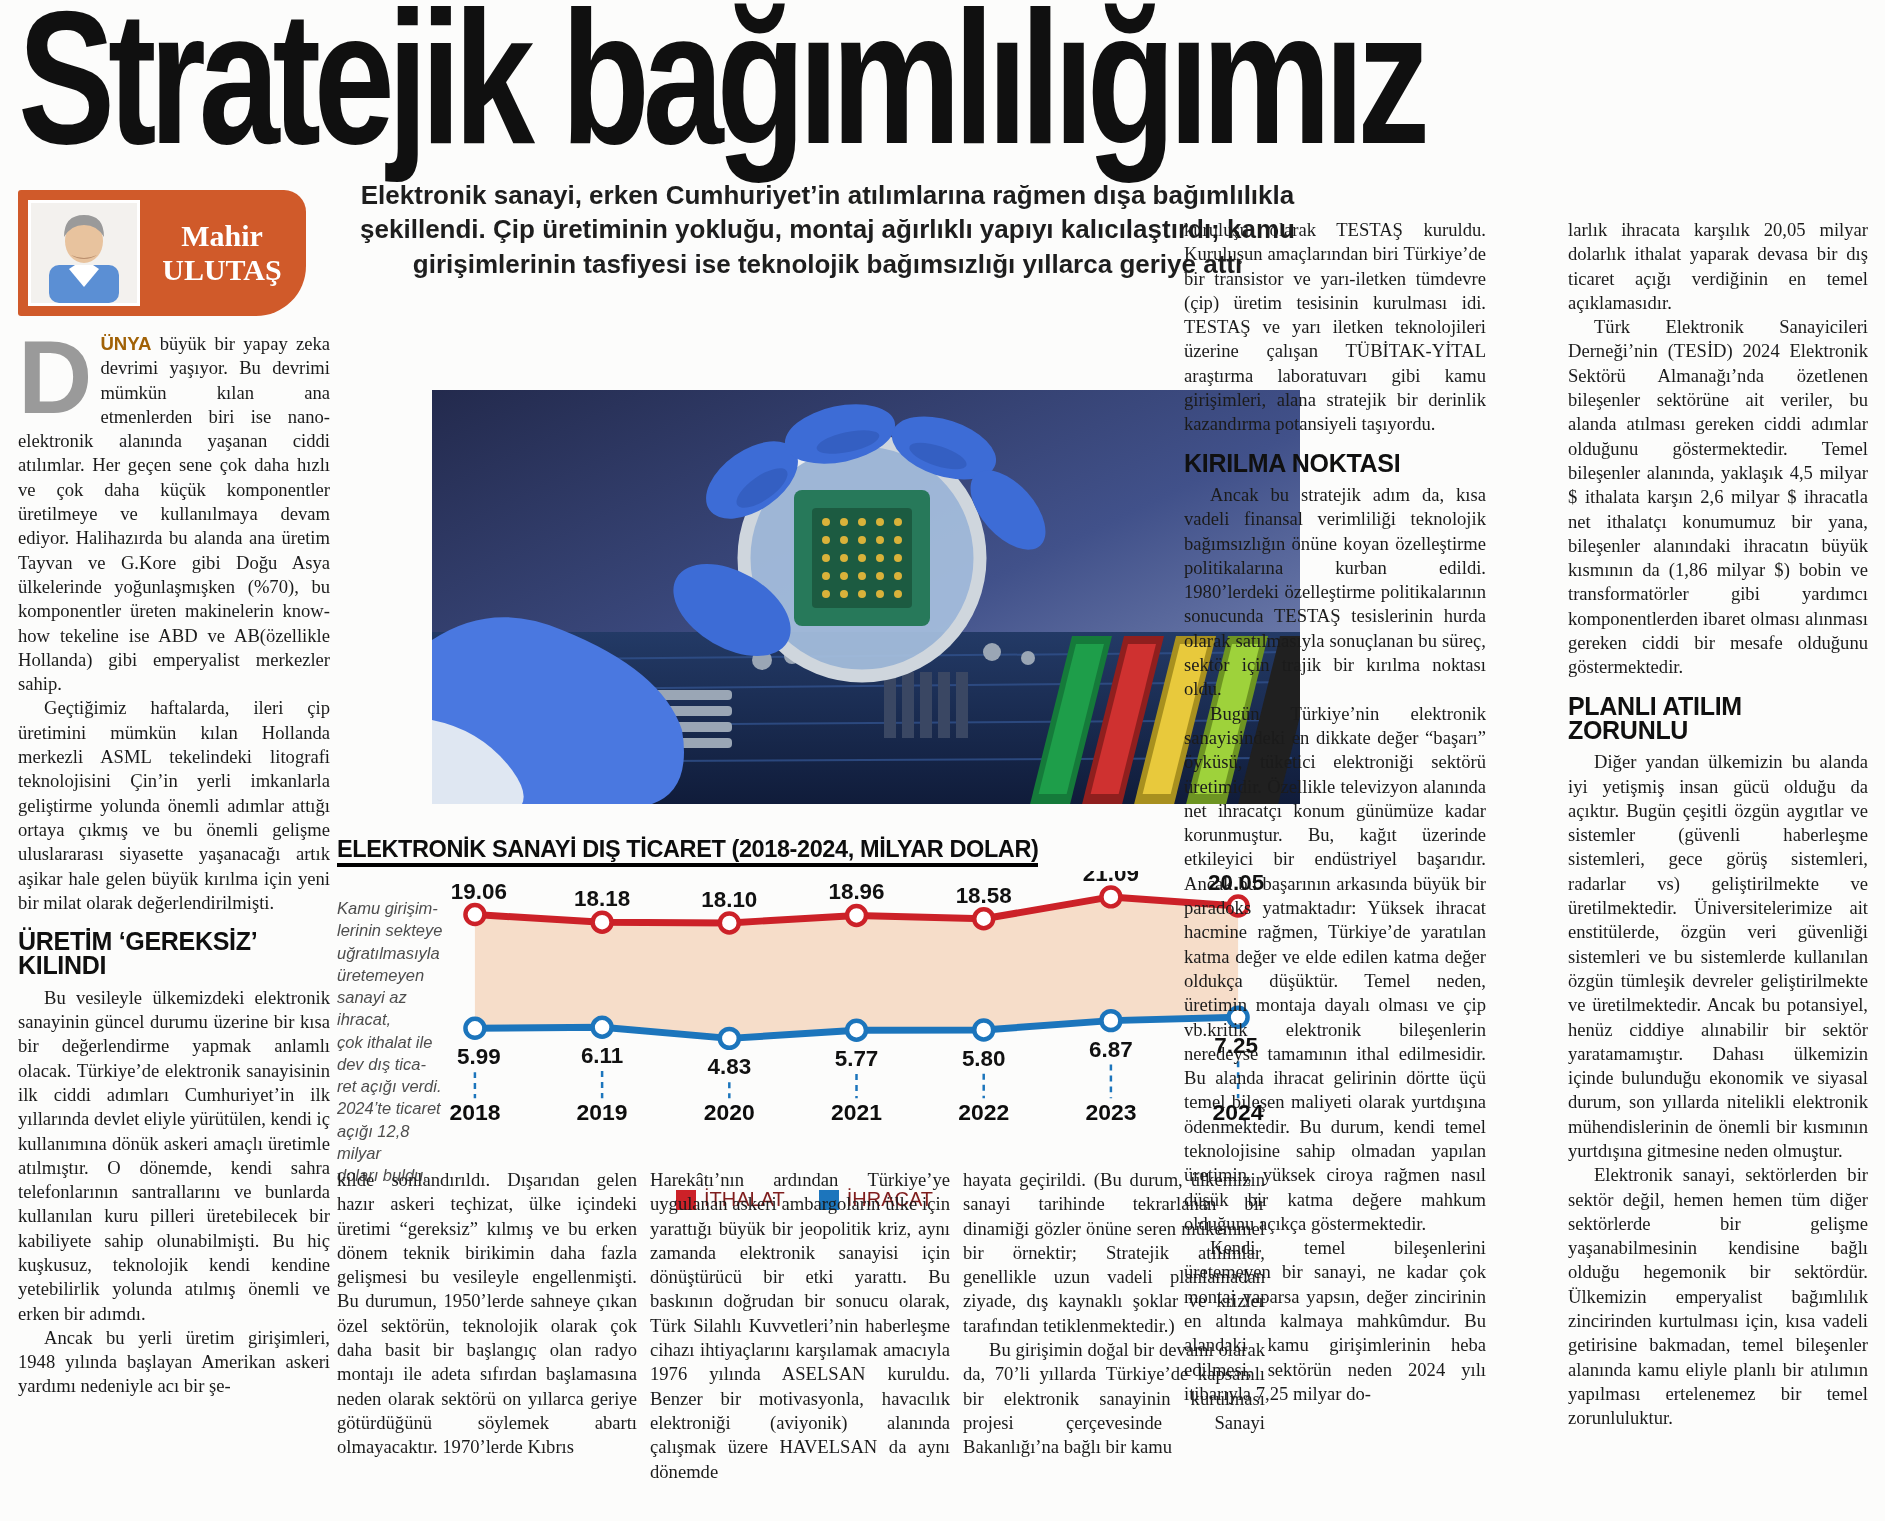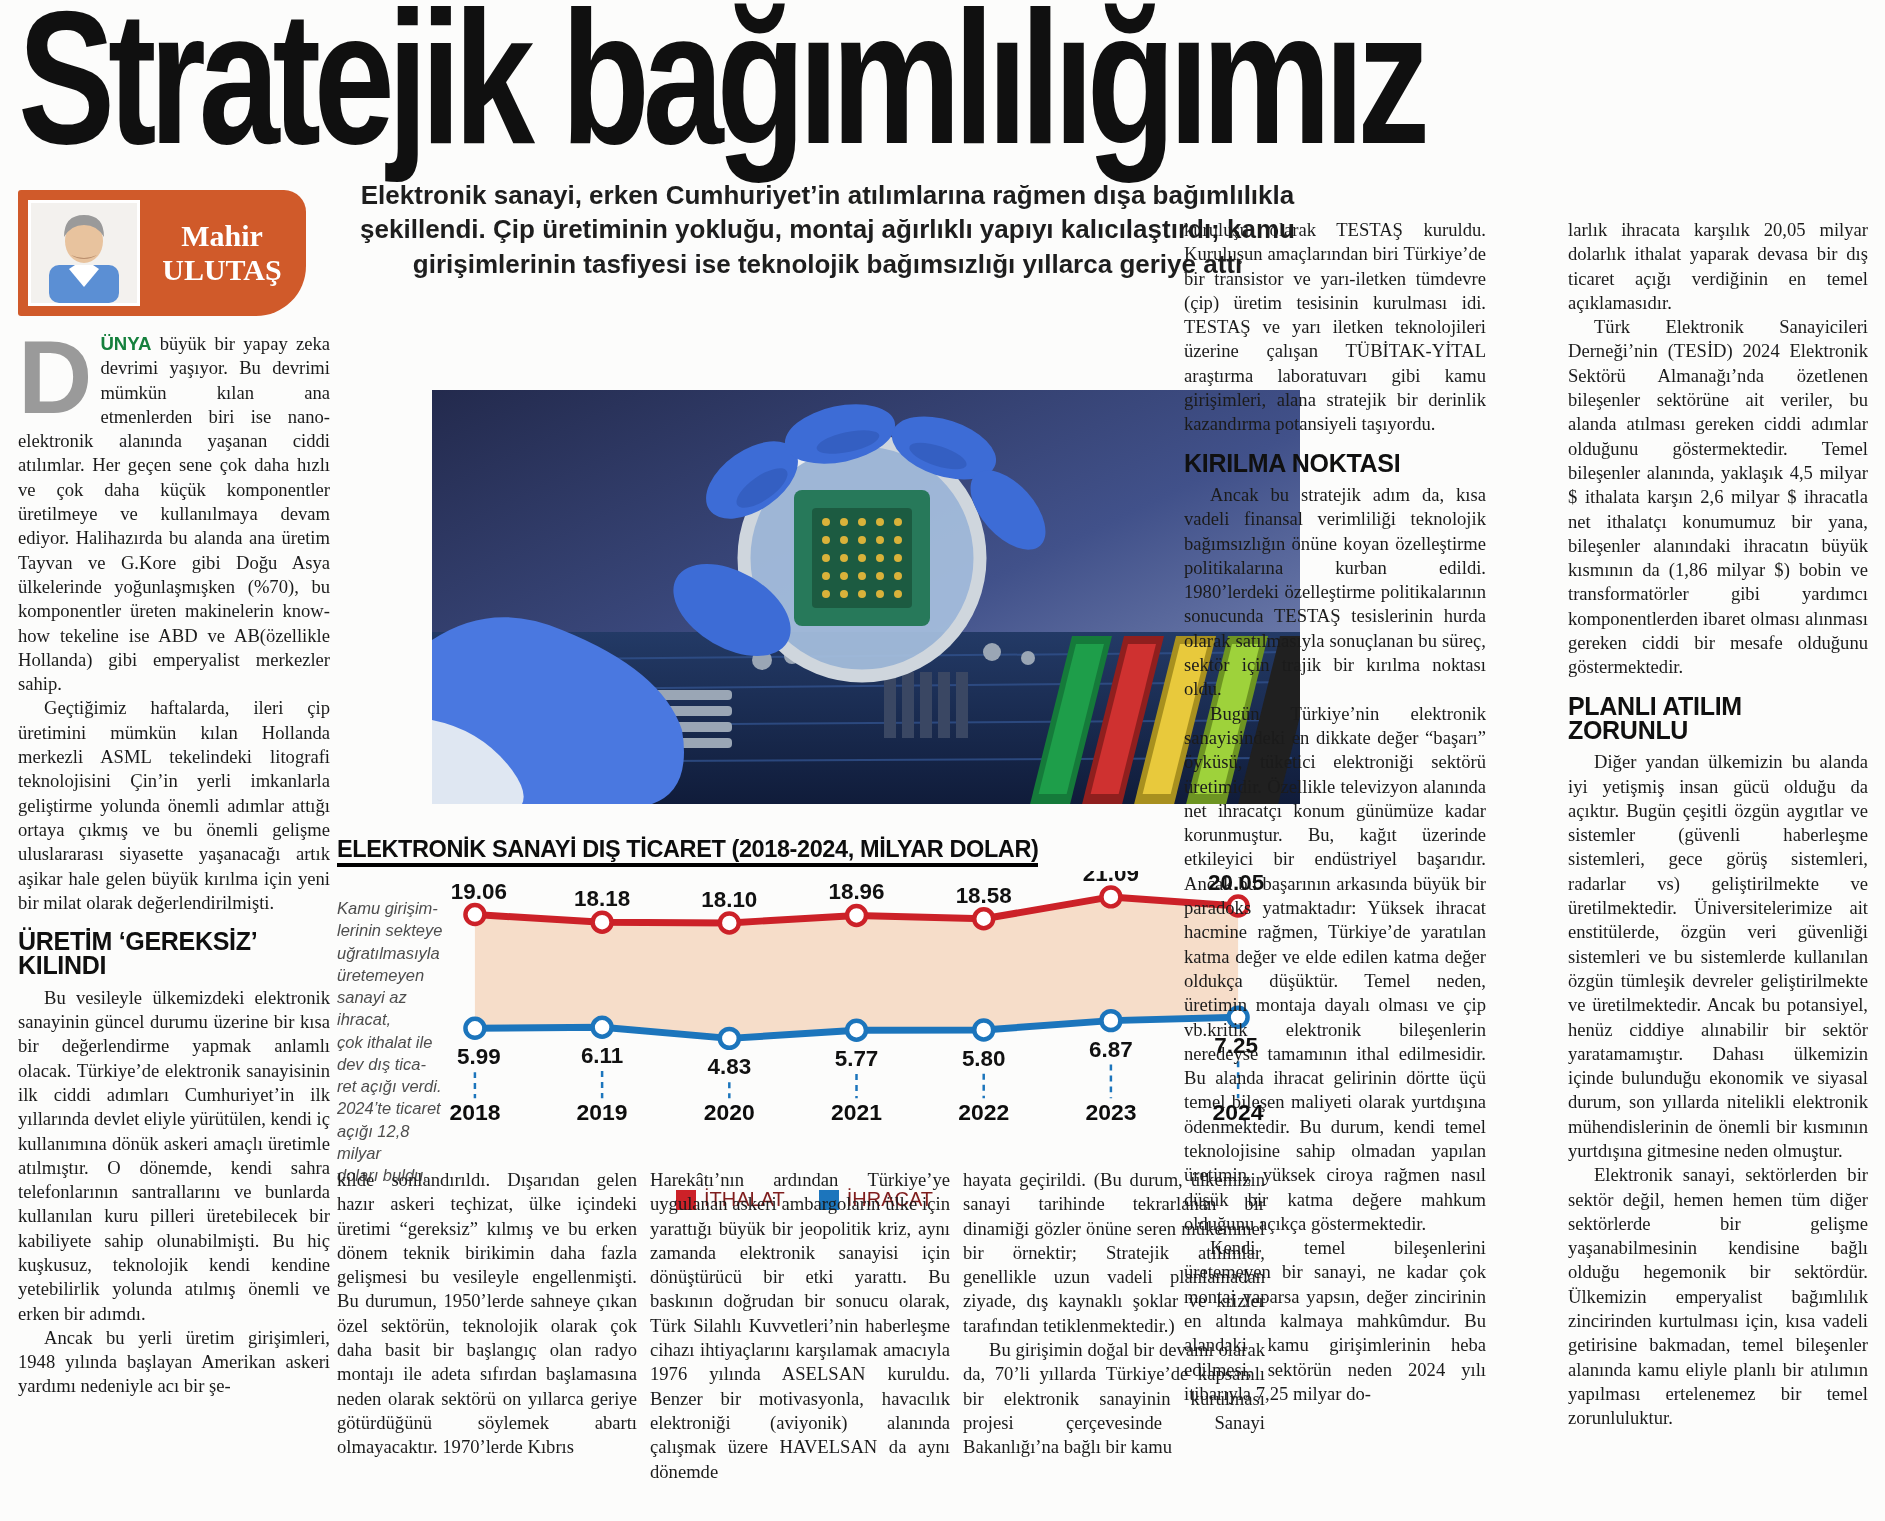--- a/index.html
+++ b/index.html
@@ -22,21 +22,21 @@
   .lead{position:absolute;left:340px;top:178px;width:975px;text-align:center;
         font-family:"Liberation Sans",sans-serif;font-weight:bold;font-size:26px;line-height:1.32;color:#1e1e1e;}
   
   .bodycol{position:absolute;font-size:18.6px;line-height:24.3px;text-align:justify;}
   .bodycol p{margin:0;}
   .bodycol p.ind{text-indent:26px;}
   .subhead{font-family:"Liberation Sans",sans-serif;font-weight:bold;font-size:25px;
            letter-spacing:-0.3px;margin:14px 0 8px 0;color:#101010;text-align:left;}
   .dropcap{float:left;font-family:"Liberation Sans",sans-serif;font-weight:bold;font-size:103px;
            line-height:0.78;color:#9a9a9a;padding:6px 8px 0 0;}
-  .leadword{font-family:"Liberation Sans",sans-serif;font-weight:bold;color:#15803d;}
+  .leadword{font-family:"Liberation Sans",sans-serif;font-weight:bold;color:#a16207;}
   #col1{left:18px;top:332px;width:312px;}
   #col2{left:337px;top:1168px;width:300px;}
   #col3{left:650px;top:1168px;width:300px;}
   #col4{left:963px;top:1168px;width:302px;}
   #col5{left:1184px;top:218px;width:302px;}
   #col6{left:1568px;top:218px;width:300px;}
   
   .photo{position:absolute;left:432px;top:390px;width:868px;height:414px;}
   .photo svg{display:block;width:100%;height:100%;}
   

